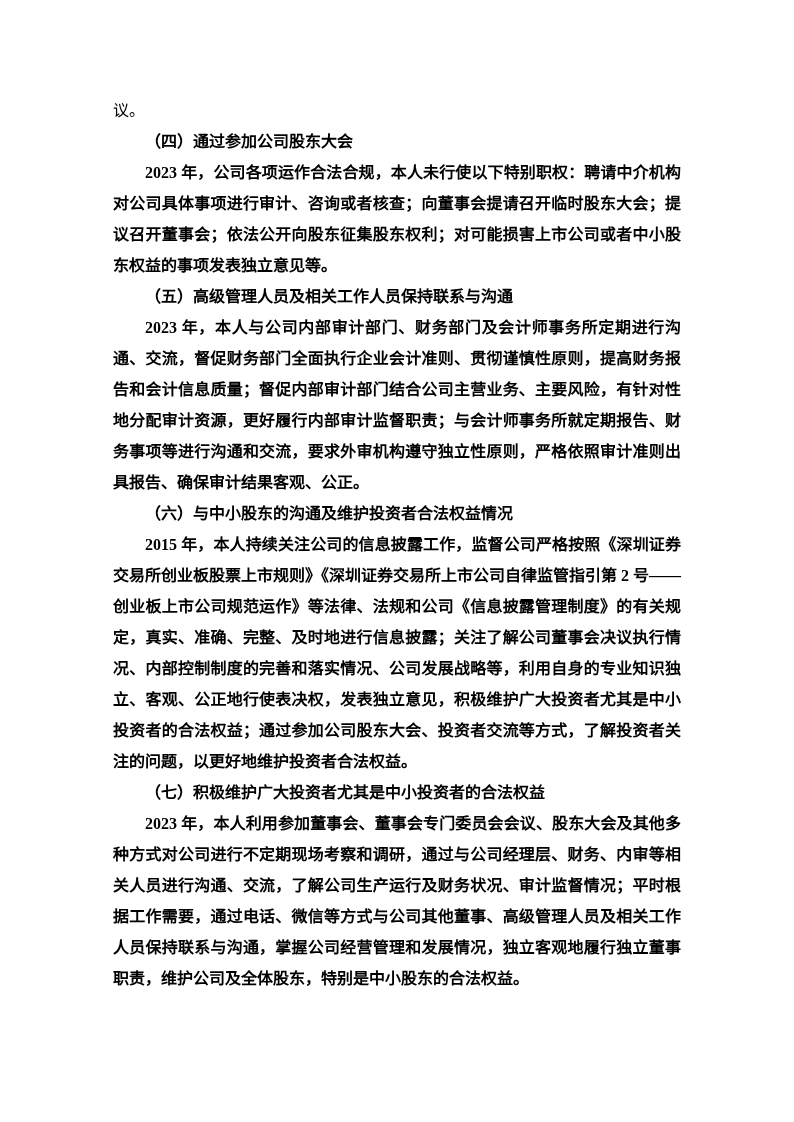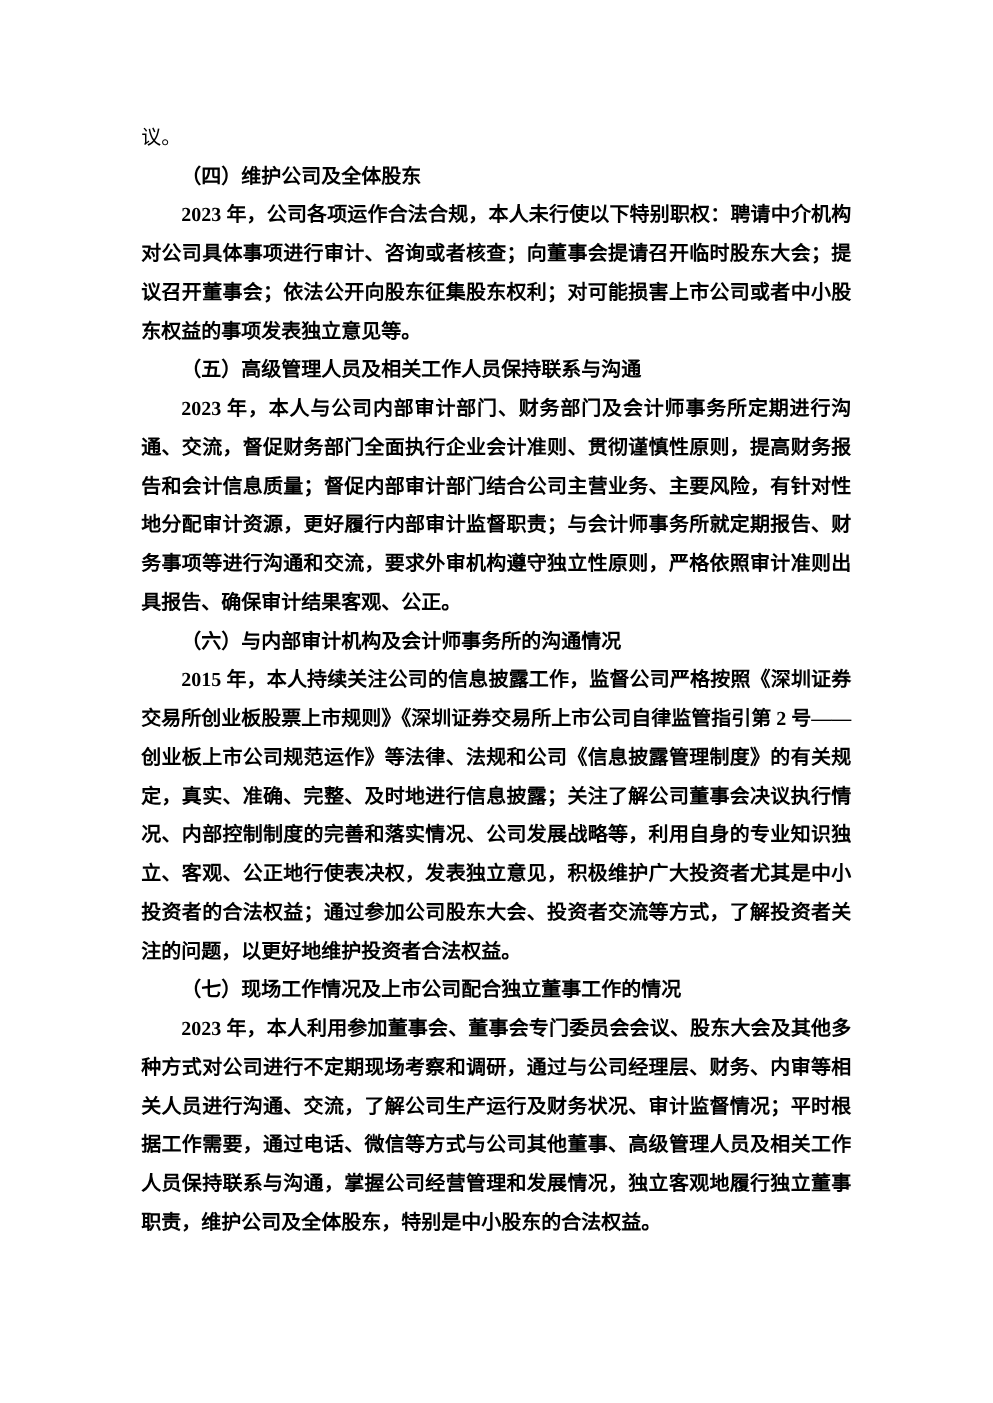--- a/index.html
+++ b/index.html
@@ -48,22 +48,22 @@
     font-family: "Liberation Sans", "DejaVu Sans", sans-serif;
     font-weight: bold;
   }
 </style>
 </head>
 <body>
 
 <div class="page">
   <div class="content">
     <p class="block-continuation">议。</p>
-    <p class="block-heading">（四）维护公司及全体股东</p>
+    <p class="block-heading">（四）通过参加公司股东大会</p>
     <p class="block-paragraph">2023 年，公司各项运作合法合规，本人未行使以下特别职权：聘请中介机构对公司具体事项进行审计、咨询或者核查；向董事会提请召开临时股东大会；提议召开董事会；依法公开向股东征集股东权利；对可能损害上市公司或者中小股东权益的事项发表独立意见等。</p>
     <p class="block-heading">（五）高级管理人员及相关工作人员保持联系与沟通</p>
     <p class="block-paragraph">2023 年，本人与公司内部审计部门、财务部门及会计师事务所定期进行沟通、交流，督促财务部门全面执行企业会计准则、贯彻谨慎性原则，提高财务报告和会计信息质量；督促内部审计部门结合公司主营业务、主要风险，有针对性地分配审计资源，更好履行内部审计监督职责；与会计师事务所就定期报告、财务事项等进行沟通和交流，要求外审机构遵守独立性原则，严格依照审计准则出具报告、确保审计结果客观、公正。</p>
-    <p class="block-heading">（六）与内部审计机构及会计师事务所的沟通情况</p>
+    <p class="block-heading">（六）与中小股东的沟通及维护投资者合法权益情况</p>
     <p class="block-paragraph">2015 年，本人持续关注公司的信息披露工作，监督公司严格按照《深圳证券交易所创业板股票上市规则》《深圳证券交易所上市公司自律监管指引第 2 号——创业板上市公司规范运作》等法律、法规和公司《信息披露管理制度》的有关规定，真实、准确、完整、及时地进行信息披露；关注了解公司董事会决议执行情况、内部控制制度的完善和落实情况、公司发展战略等，利用自身的专业知识独立、客观、公正地行使表决权，发表独立意见，积极维护广大投资者尤其是中小投资者的合法权益；通过参加公司股东大会、投资者交流等方式，了解投资者关注的问题，以更好地维护投资者合法权益。</p>
-    <p class="block-heading">（七）现场工作情况及上市公司配合独立董事工作的情况</p>
+    <p class="block-heading">（七）积极维护广大投资者尤其是中小投资者的合法权益</p>
     <p class="block-paragraph">2023 年，本人利用参加董事会、董事会专门委员会会议、股东大会及其他多种方式对公司进行不定期现场考察和调研，通过与公司经理层、财务、内审等相关人员进行沟通、交流，了解公司生产运行及财务状况、审计监督情况；平时根据工作需要，通过电话、微信等方式与公司其他董事、高级管理人员及相关工作人员保持联系与沟通，掌握公司经营管理和发展情况，独立客观地履行独立董事职责，维护公司及全体股东，特别是中小股东的合法权益。</p>
   </div>
 </div>
 
 </body></html>

